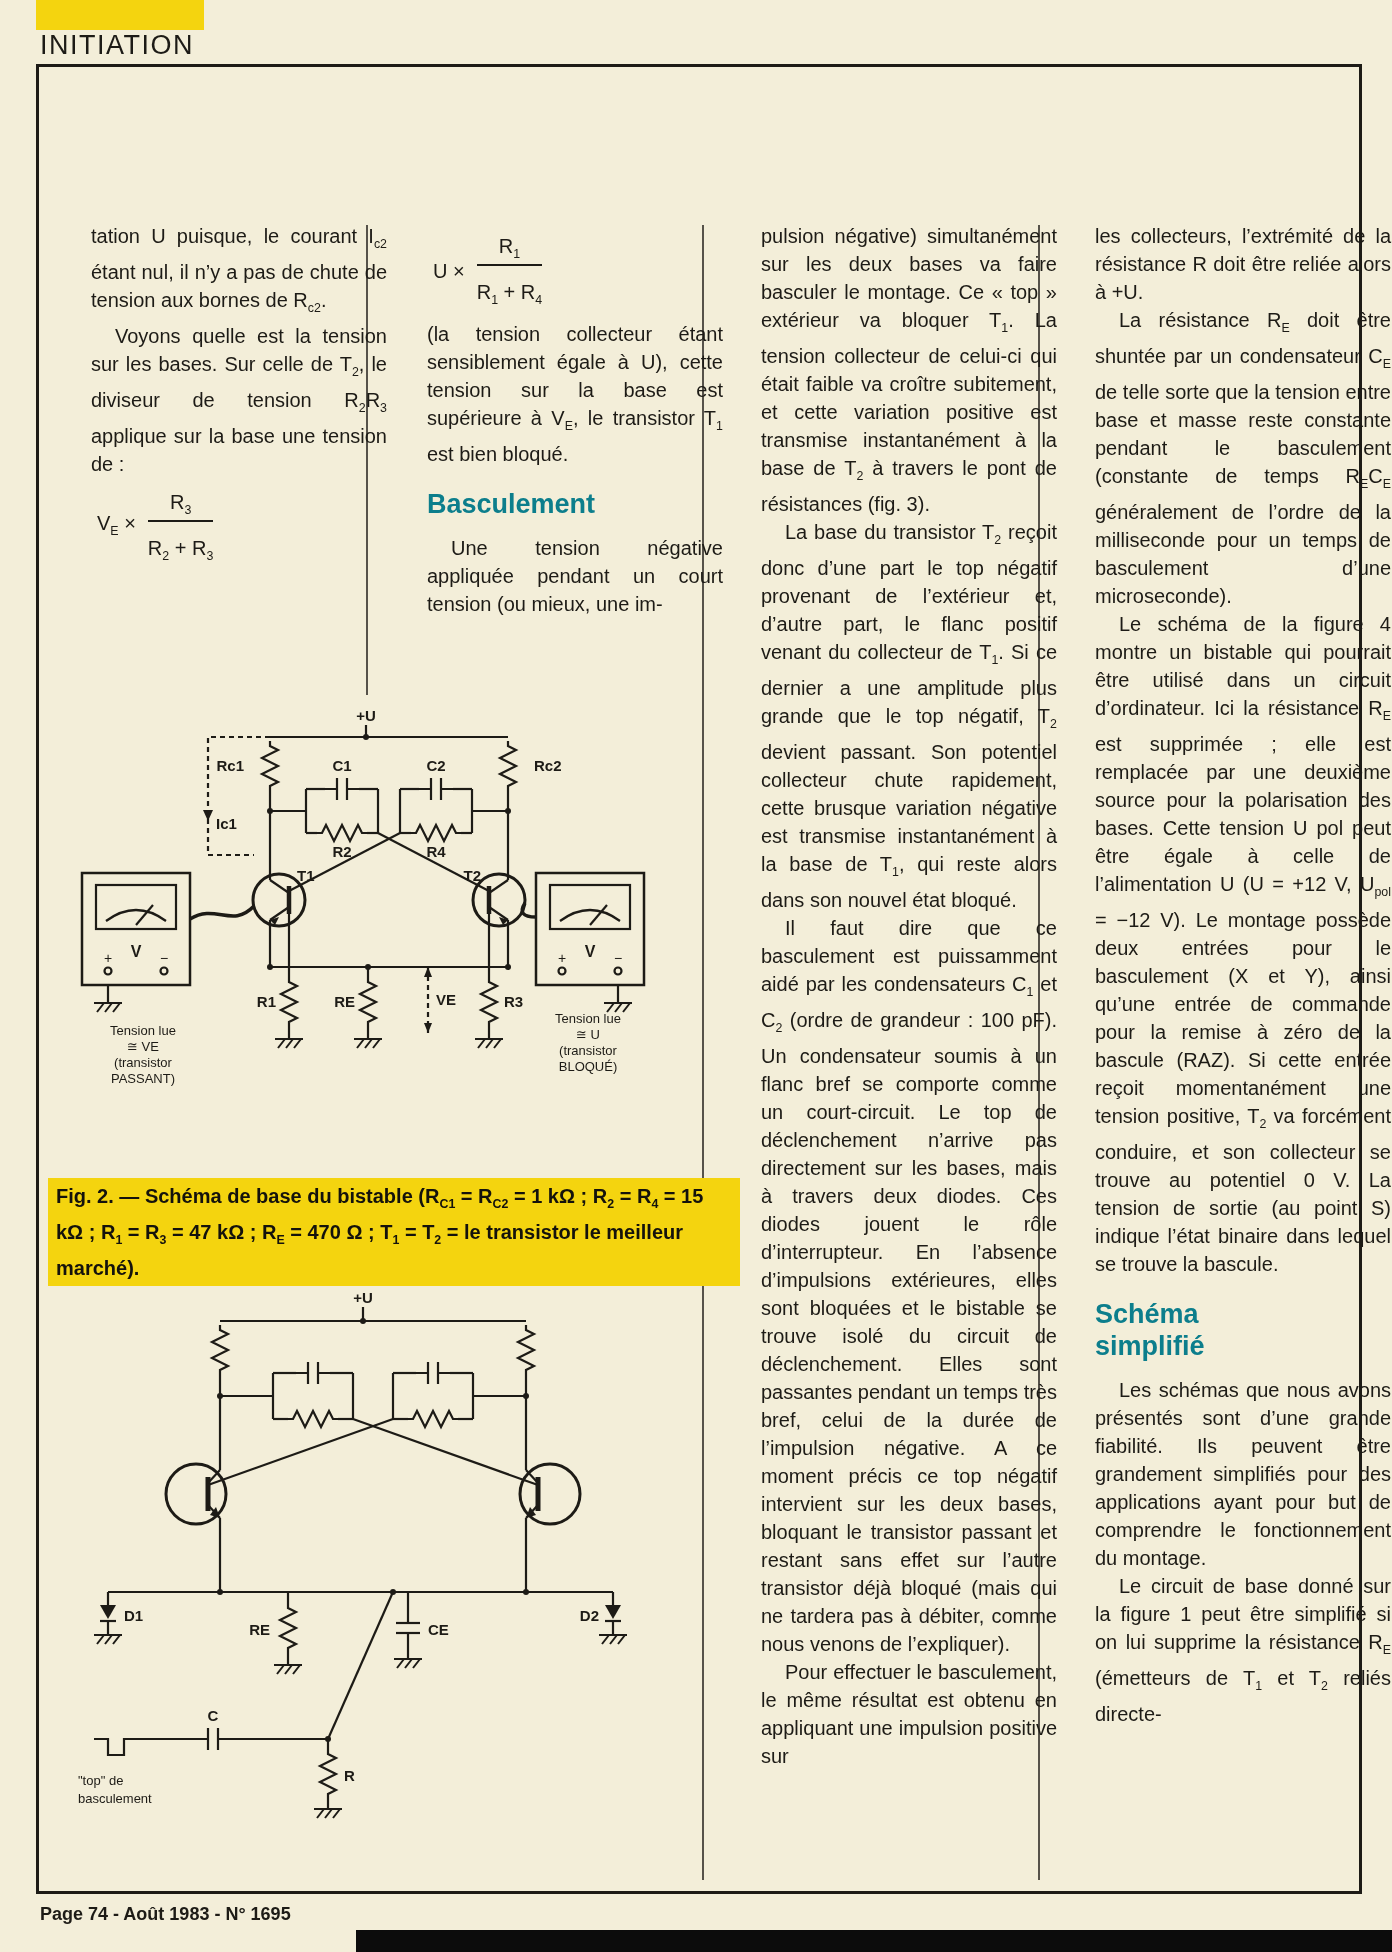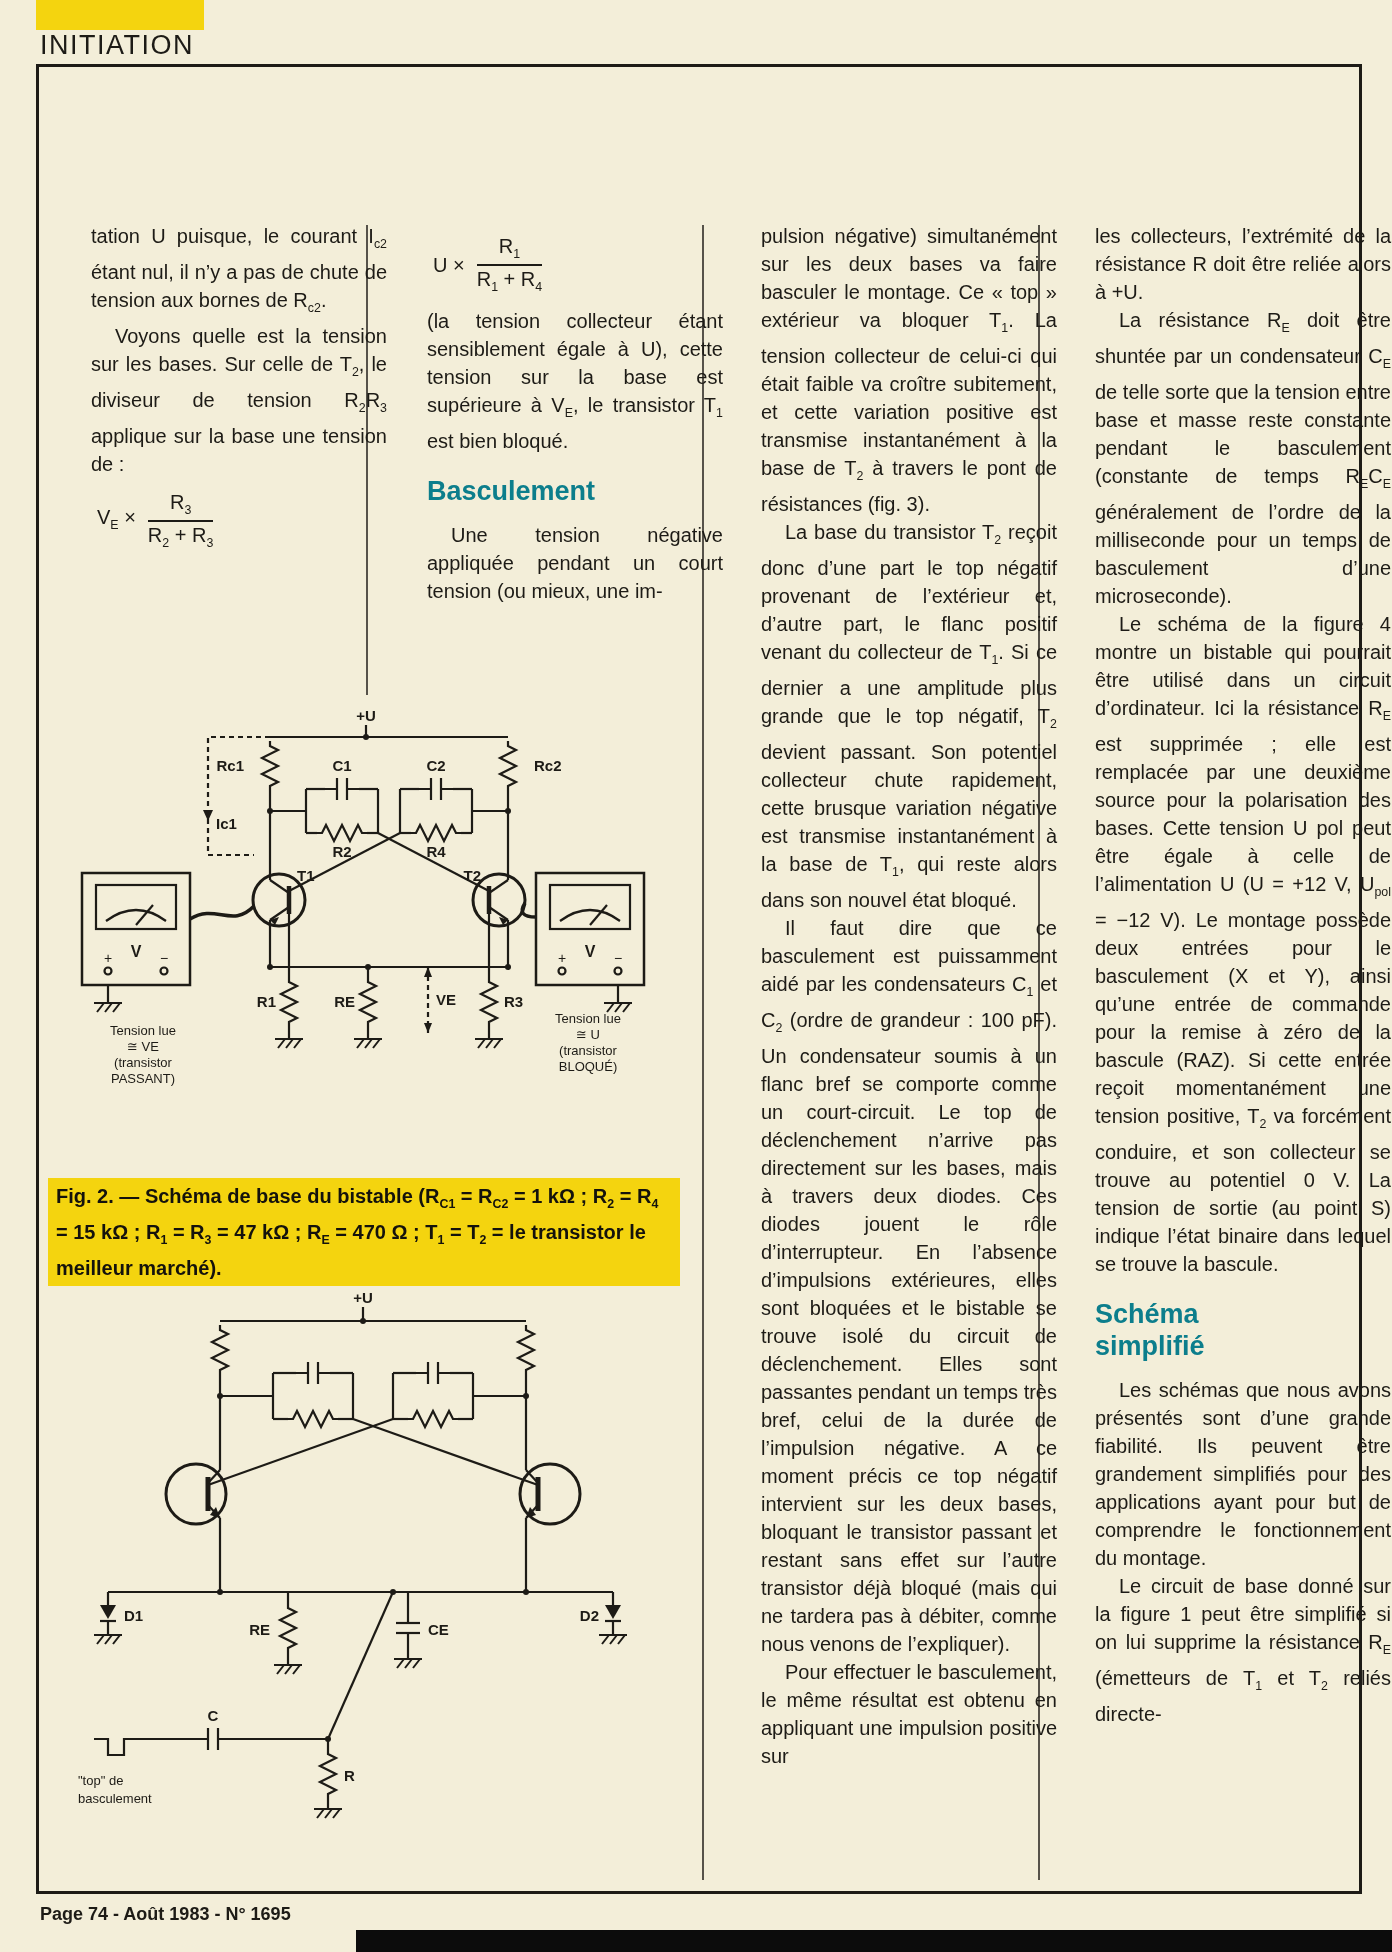--- a/index.html
+++ b/index.html
@@ -28,29 +28,29 @@
   .col-2{ left:386px; }
   .col-3{ left:720px; }
   .col-4{ left:1054px; }
   .col p{ text-indent:24px; }
   .col p.noindent{ text-indent:0; }
   sub{ font-size:0.62em; }
 
   .formula{ display:flex; align-items:center; gap:12px; margin:12px 0 12px 6px; text-indent:0; }
   .frac{ display:inline-flex; flex-direction:column; text-align:center; line-height:1.25; }
   .frac .num{ padding:0 10px 1px; border-bottom:2.2px solid var(--ink); }
-  .frac .den{ padding-top:1px; }
+  .frac .den{ padding-top:14px; }
 
   .heading{ color:var(--teal); font-weight:bold; font-size:27px; line-height:32px;
             margin:20px 0 14px; white-space:pre-line; text-align:left; }
 
   .figure{ position:absolute; left:48px; width:630px; }
   .fig2-svg{ top:705px; height:470px; }
   .fig3-svg{ top:1287px; height:540px; }
-  .caption{ position:absolute; left:48px; width:632px; background:var(--yellow);
+  .caption{ position:absolute; left:48px; width:692px; background:var(--yellow);
             font-weight:bold; font-size:20px; line-height:28px; padding:4px 8px; color:#14120c; }
   .caption-2{ top:1178px; }
   .caption-3{ top:1832px; }
 
   .footer{ position:absolute; left:40px; top:1904px; font-weight:bold; font-size:18px; }
   .scan-strip{ position:absolute; left:356px; top:1930px; width:1036px; height:22px; background:#0c0c0c; }
 
   svg text{ font-family:"Liberation Sans","DejaVu Sans",sans-serif; font-size:14px; fill:var(--ink); }
   svg text.lbl{ font-size:15px; font-weight:bold; }
   svg text.note{ font-size:13px; }

